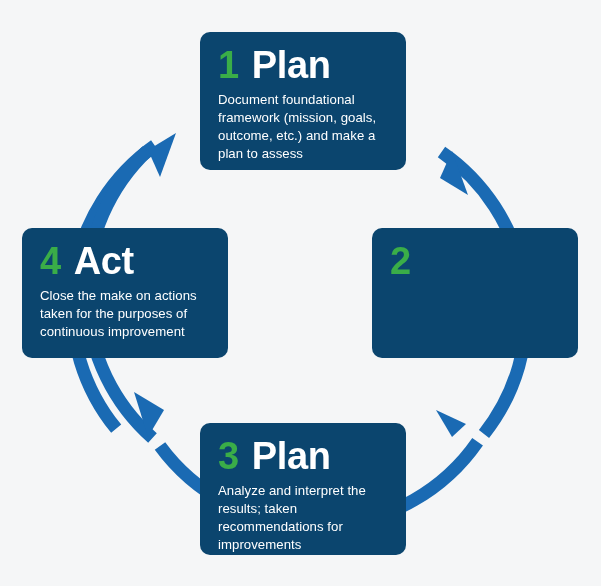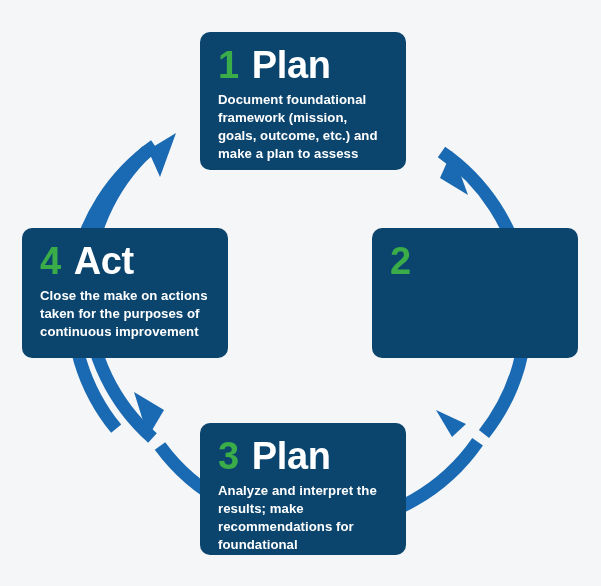--- a/index.html
+++ b/index.html
@@ -58,21 +58,21 @@
   .card-title {
     color: #ffffff;
     font-size: 38px;
     font-weight: bold;
     margin-left: 13px;
     letter-spacing: -0.3px;
   }
 
   .card-body {
     font-size: 13.2px;
-    font-weight: bold;
+    font-weight: normal;
     line-height: 1.37;
     color: #ffffff;
     letter-spacing: 0.05px;
   }
 
   
   #card-plan  { left: 200px; top: 32px;  width: 206px; height: 138px; }
   #card-do    { left: 372px; top: 228px; width: 206px; height: 130px; }
   #card-check { left: 200px; top: 423px; width: 206px; height: 130px; }
   #card-act   { left: 22px;  top: 228px; width: 206px; height: 130px; }
@@ -121,21 +121,21 @@
     <div class="card-heading">
       <span class="card-number">2</span>
     </div>
   </div>
 
   <div class="step-card" id="card-check">
     <div class="card-heading">
       <span class="card-number">3</span>
       <span class="card-title">Plan</span>
     </div>
-    <div class="card-body">Analyze and interpret the results; make recommendations for foundational</div>
+    <div class="card-body">Analyze and interpret the results; taken recommendations for improvements</div>
   </div>
 
   <div class="step-card" id="card-act">
     <div class="card-heading">
       <span class="card-number">4</span>
       <span class="card-title">Act</span>
     </div>
     <div class="card-body">Close the make on actions taken for the purposes of continuous improvement</div>
   </div>
 

